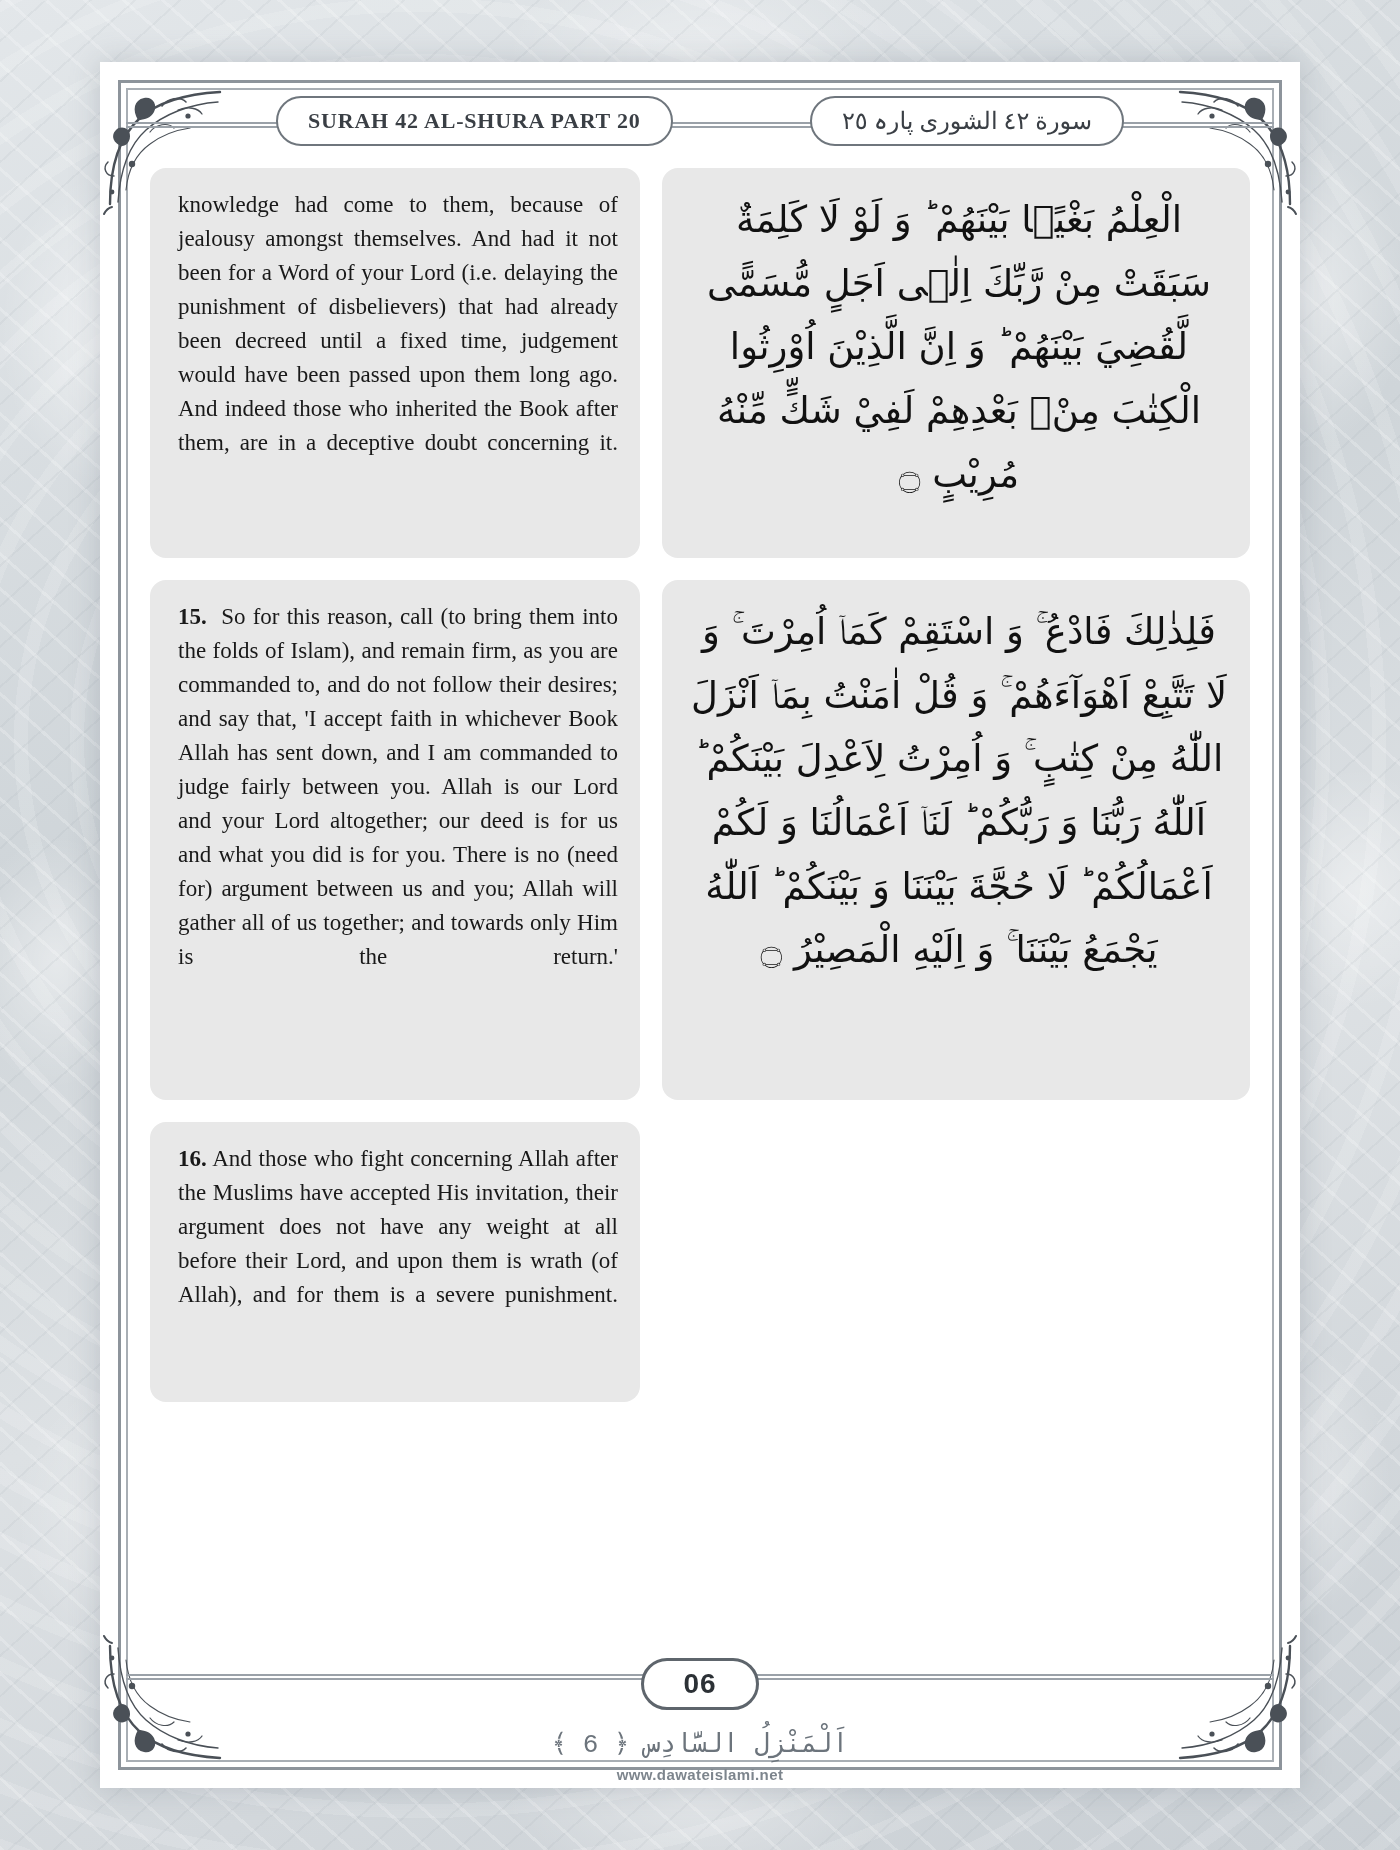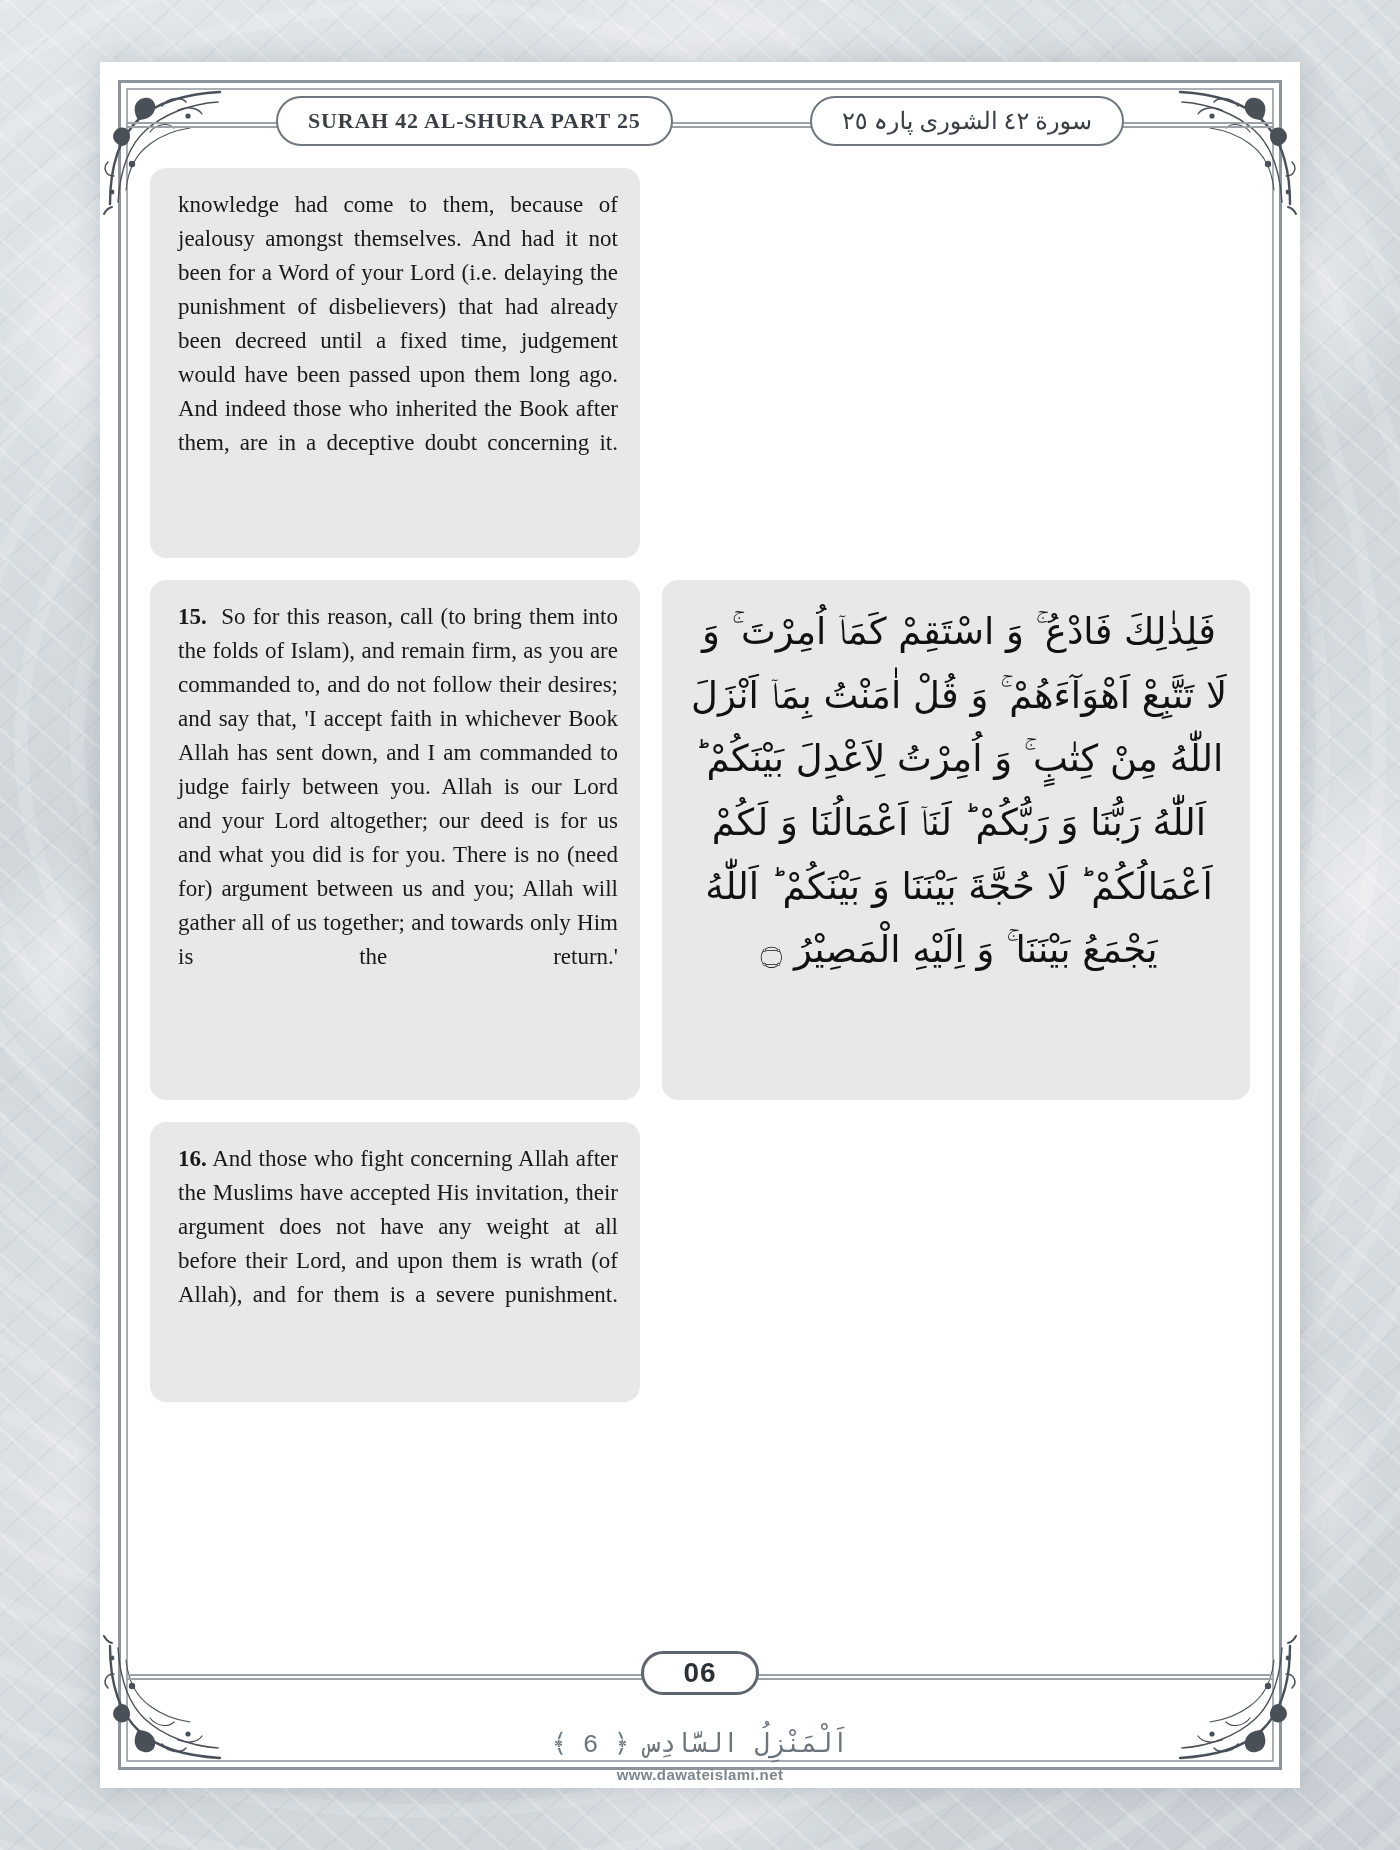--- a/index.html
+++ b/index.html
@@ -191,23 +191,23 @@
     left: 0; right: 0;
     top: 24px;
     height: 6px;
     border-top: 2px solid #9aa1a8;
     border-bottom: 2px solid #9aa1a8;
   }
   #page-badge {
     position: absolute;
     left: 50%;
     transform: translateX(-50%);
-    top: 1px;
+    top: 8px;
     width: 118px;
-    height: 44px;
+    height: 52px;
     background: #ffffff;
     border: 3px solid #5e656c;
     border-radius: 26px;
     display: flex;
     align-items: center;
     justify-content: center;
   }
   #page-number {
     font-family: "Liberation Sans", sans-serif;
     font-weight: bold;
@@ -324,32 +324,35 @@
         <circle cx="96" cy="44" r="2.6" fill="#4a5057" stroke-width="0"></circle>
         <circle cx="20" cy="120" r="2.4" fill="#4a5057" stroke-width="0"></circle>
         <path d="M12 142 C14 138 16 136 20 135" stroke-width="2"></path>
       </g>
     </svg>
   </div>
 
   <div id="header-band">
     <div class="header-rule"></div>
     <div class="header-tab" id="tab-english">
-      <span id="header-title-en">SURAH 42 AL-SHURA PART 25</span>
+      <span id="header-title-en">SURAH 42 AL-SHURA PART 20</span>
     </div>
     <div class="header-tab" id="tab-arabic">
       <span id="header-title-ar">سورة ٤٢ الشورى پارہ ٢٥</span>
     </div>
   </div>
 
   <div id="content">
 
     <div class="verse-row" id="row-14">
       <div class="panel panel-en">
         <span class="vnum"></span><span>knowledge had come to them, because of jealousy amongst themselves. And had it not been for a Word of your Lord (i.e. delaying the punishment of disbelievers) that had already been decreed until a fixed time, judgement would have been passed upon them long ago. And indeed those who inherited the Book after them, are in a deceptive doubt concerning it.</span>
+      </div>
+      <div class="panel panel-ar">
+        <span>الْعِلْمُ بَغْيًۢا بَيْنَهُمْ ؕ وَ لَوْ لَا كَلِمَةٌ سَبَقَتْ مِنْ رَّبِّكَ اِلٰۤى اَجَلٍ مُّسَمًّى لَّقُضِيَ بَيْنَهُمْ ؕ وَ اِنَّ الَّذِيْنَ اُوْرِثُوا الْكِتٰبَ مِنْۢ بَعْدِهِمْ لَفِيْ شَكٍّ مِّنْهُ مُرِيْبٍ ۝</span>
       </div>
     </div>
 
     <div class="verse-row" id="row-15">
       <div class="panel panel-en">
         <span class="vnum">15.</span>&nbsp; <span>So for this reason, call (to bring them into the folds of Islam), and remain firm, as you are commanded to, and do not follow their desires; and say that, 'I accept faith in whichever Book Allah has sent down, and I am commanded to judge fairly between you. Allah is our Lord and your Lord altogether; our deed is for us and what you did is for you. There is no (need for) argument between us and you; Allah will gather all of us together; and towards only Him is the return.'</span>
       </div>
       <div class="panel panel-ar">
         <span>فَلِذٰلِكَ فَادْعُ ۚ وَ اسْتَقِمْ كَمَاۤ اُمِرْتَ ۚ وَ لَا تَتَّبِعْ اَهْوَآءَهُمْ ۚ وَ قُلْ اٰمَنْتُ بِمَاۤ اَنْزَلَ اللّٰهُ مِنْ كِتٰبٍ ۚ وَ اُمِرْتُ لِاَعْدِلَ بَيْنَكُمْ ؕ اَللّٰهُ رَبُّنَا وَ رَبُّكُمْ ؕ لَنَاۤ اَعْمَالُنَا وَ لَكُمْ اَعْمَالُكُمْ ؕ لَا حُجَّةَ بَيْنَنَا وَ بَيْنَكُمْ ؕ اَللّٰهُ يَجْمَعُ بَيْنَنَا ۚ وَ اِلَيْهِ الْمَصِيْرُ ۝</span>
       </div>

